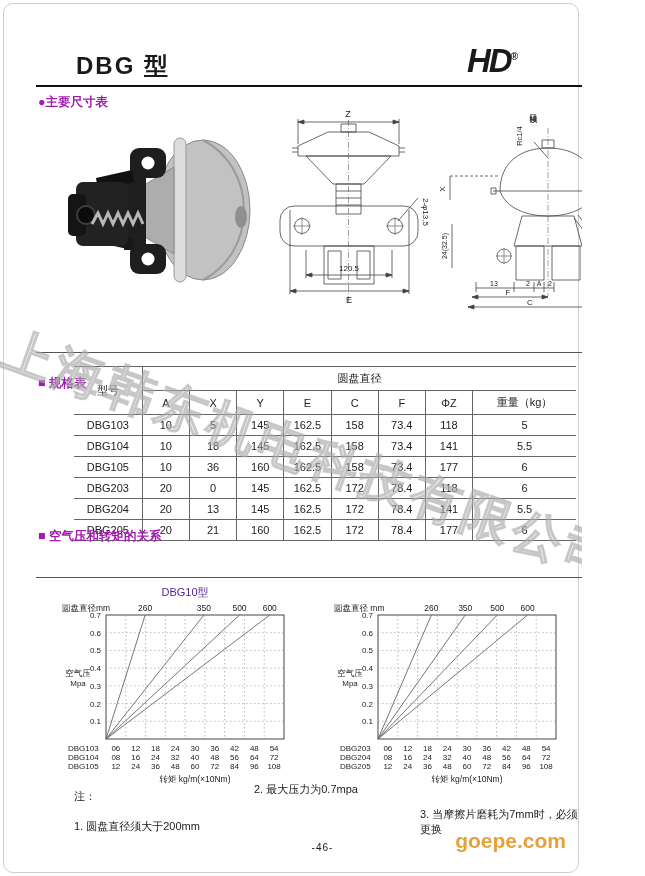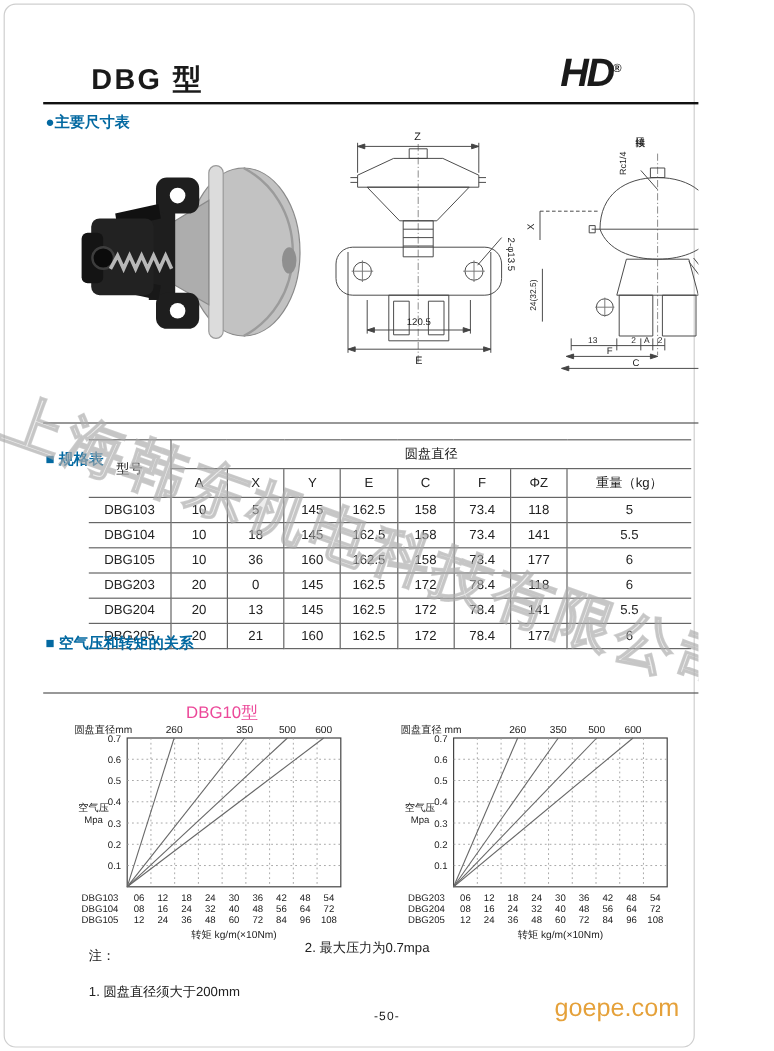--- a/index.html
+++ b/index.html
@@ -4,40 +4,40 @@
 <style>
   html,body{margin:0;padding:0;background:#fff;}
   #page{position:relative;width:582px;height:876px;background:#fff;overflow:hidden;
         font-family:"Liberation Sans","DejaVu Sans",sans-serif;color:#1a1a1a;}
   #frame{position:absolute;inset:3px;border:1px solid #cfcfcf;border-radius:10px;pointer-events:none;}
   .abs{position:absolute;}
   #page-title{left:76px;top:50px;font-size:24px;font-weight:bold;letter-spacing:2px;}
   #logo{right:64px;top:42px;font-size:33px;font-weight:900;font-style:italic;letter-spacing:-2px;}
   #logo .reg{font-size:10px;font-style:normal;vertical-align:super;letter-spacing:0;}
   #rule-top{left:36px;top:85px;width:573px;height:2px;background:#111;}
-  .sec-head{font-size:12.5px;font-weight:bold;color:#0369a1;}
+  .sec-head{font-size:12.5px;font-weight:bold;color:#a21caf;}
   .sec-rule{height:1px;background:#555;}
   svg{display:block;}
   svg text{font-family:"Liberation Sans","DejaVu Sans",sans-serif;fill:#222;}
   .draw line,.draw path,.draw rect,.draw polygon,.draw circle,.draw ellipse{vector-effect:non-scaling-stroke;}
   
   #spec-wrap{left:74px;top:366px;width:502px;}
   table.spec{border-collapse:collapse;width:100%;font-size:11px;table-layout:fixed;}
   .spec th,.spec td{border:1px solid #666;padding:4px 1px;text-align:center;font-weight:normal;color:#222;}
   .spec tr>*:first-child{border-left:0;}
   .spec tr>*:last-child{border-right:0;}
   
-  .chart-title{font-size:14px;text-align:center;color:#ec4899;}
+  .chart-title{font-size:11px;text-align:center;color:#4c1d95;}
   
   #watermark{left:16px;top:316px;font-size:50px;font-weight:bold;white-space:nowrap;
      letter-spacing:4px;color:rgba(195,195,195,0.30);-webkit-text-stroke:1.2px rgba(165,165,165,0.55);
      transform:rotate(19.5deg);transform-origin:0 0;z-index:30;pointer-events:none;}
   .note{font-size:11px;color:#222;}
   #page-num{left:0;top:842px;width:645px;text-align:center;font-size:10px;letter-spacing:1px;}
-  #goepe{right:16px;top:829px;font-size:21px;font-weight:normal;color:#E5A13A;cursor:pointer;}
+  #goepe{right:16px;top:829px;font-size:21px;font-weight:bold;color:#E5A13A;cursor:pointer;}
 </style>
 </head>
 <body>
 
 <div id="page">
   <div id="frame" class="abs"></div>
 
   <div id="page-title" class="abs">DBG 型</div>
   <div id="logo" class="abs"><span>HD</span><span class="reg">®</span></div>
   <div id="rule-top" class="abs"></div>
@@ -400,16 +400,17 @@
       <text x="154.77777777777777" y="170" font-size="8" text-anchor="middle" fill="#222">72</text>
       <text x="174.55555555555554" y="170" font-size="8" text-anchor="middle" fill="#222">84</text>
       <text x="194.33333333333334" y="170" font-size="8" text-anchor="middle" fill="#222">96</text>
       <text x="214.11111111111111" y="170" font-size="8" text-anchor="middle" fill="#222">108</text>
       <text x="135" y="183" font-size="8.5" text-anchor="middle" fill="#222">转矩 kg/m(×10Nm)</text>
     </svg>
 
   <div class="abs note" style="left:74px;top:789px;">注：</div>
   <div class="abs note" style="left:74px;top:819px;">1. 圆盘直径须大于200mm</div>
   <div class="abs note" style="left:254px;top:782px;">2. 最大压力为0.7mpa</div>
-
-  <div id="page-num" class="abs">-50-</div>
+  <div class="abs note" style="left:420px;top:807px;">3. 当摩擦片磨耗为7mm时，必须更换</div>
+
+  <div id="page-num" class="abs">-46-</div>
   <div id="goepe" class="abs">goepe.com</div>
 </div>
 
 </body></html>

